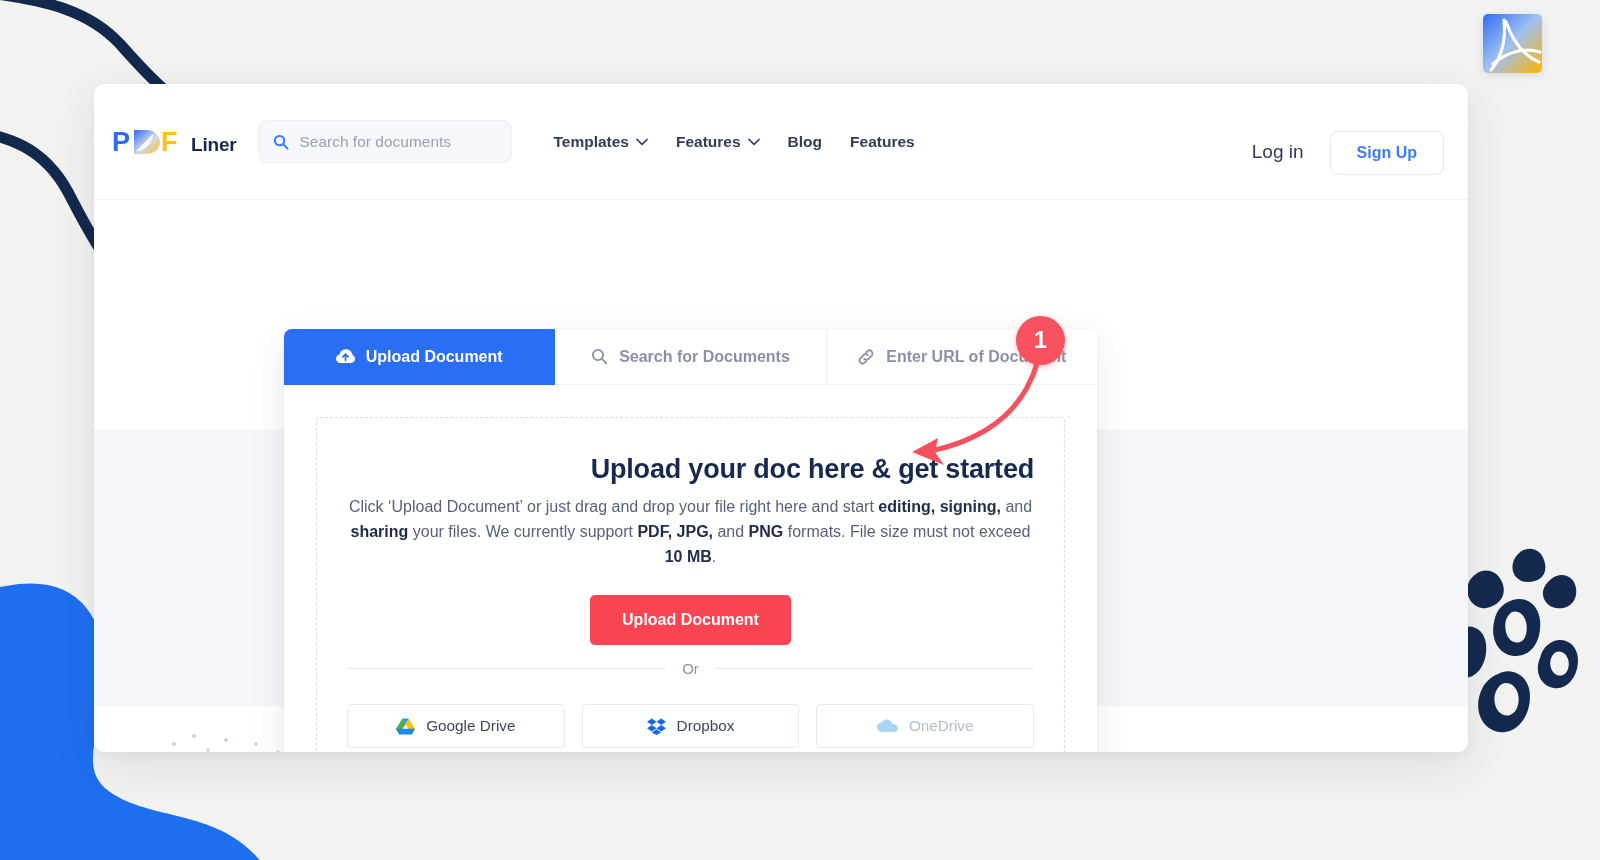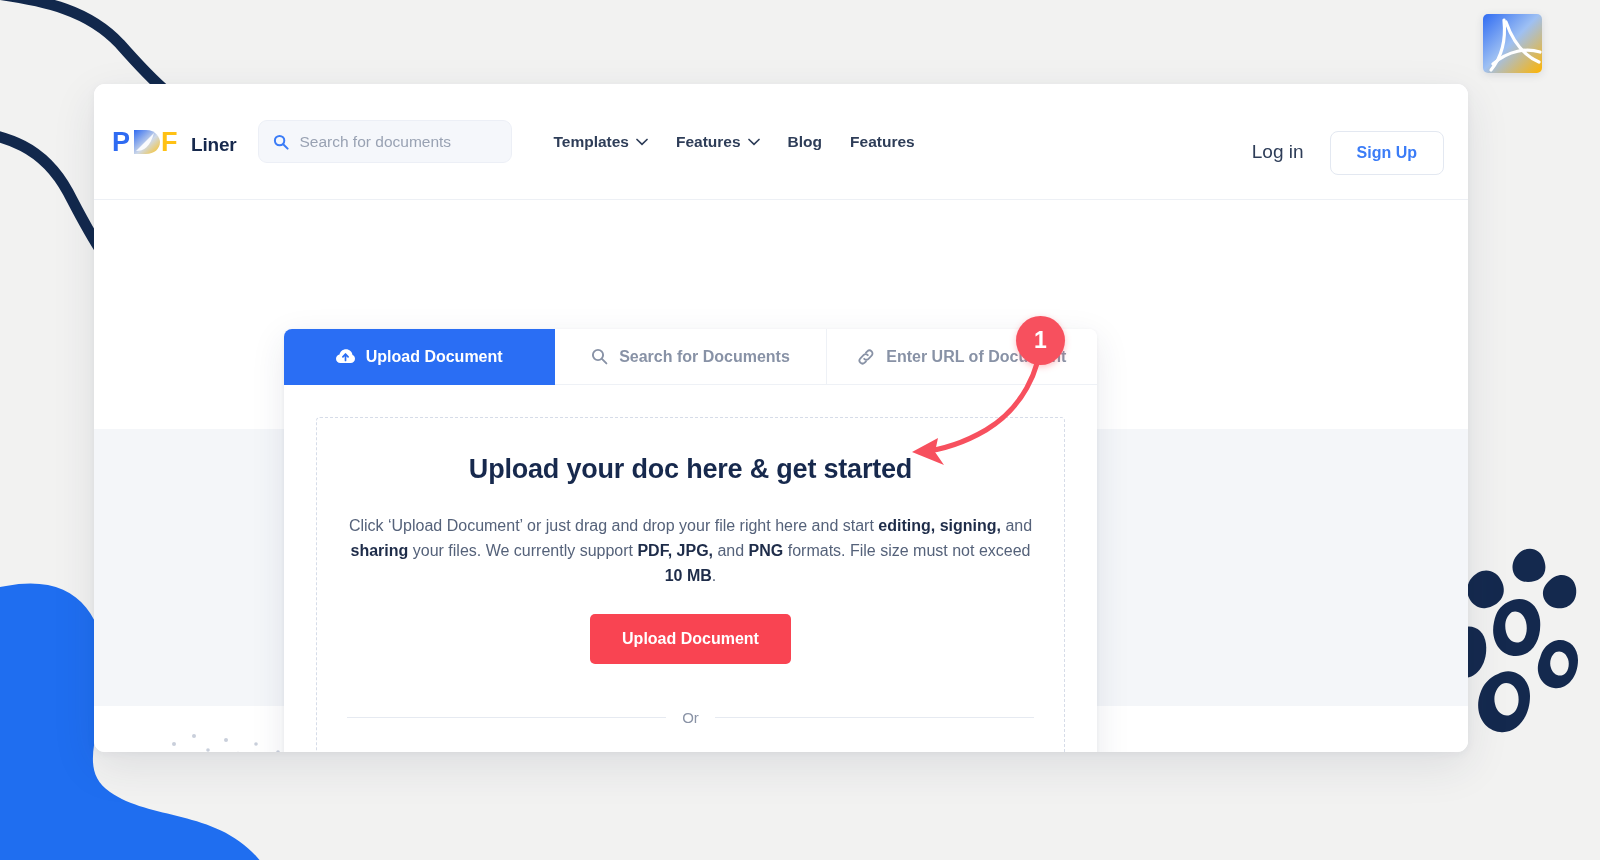--- a/index.html
+++ b/index.html
@@ -203,21 +203,22 @@
     border-radius: 4px;
     padding: 36px 30px 34px 30px;
     text-align: center;
   }
 
   .dz-title {
     font-size: 27px;
     font-weight: bold;
     color: #17294d;
     letter-spacing: -.2px;
-    margin-bottom: 28px;
+    margin-bottom: 9px;
+    text-align: right;
   }
   .dz-desc {
     font-size: 16px;
     line-height: 25px;
     color: #55627a;
     max-width: 700px;
     margin: 0 auto;
   }
   .dz-desc b { color: #1e2c49; font-weight: bold; }
 
@@ -232,21 +233,21 @@
     border-radius: 5px;
     padding: 16px 32px;
     cursor: pointer;
     font-family: "Liberation Sans", sans-serif;
   }
 
   .or-row {
     display: flex;
     align-items: center;
     gap: 16px;
-    margin: 45px 0 0 0;
+    margin: 15px 0 0 0;
   }
   .or-line { flex: 1; height: 1px; background: #e6eaf1; }
   .or-text { font-size: 15px; color: #8a93a6; }
 
   .cloud-row {
     display: flex;
     gap: 17px;
     margin-top: 27px;
   }
   .cloud-btn {

